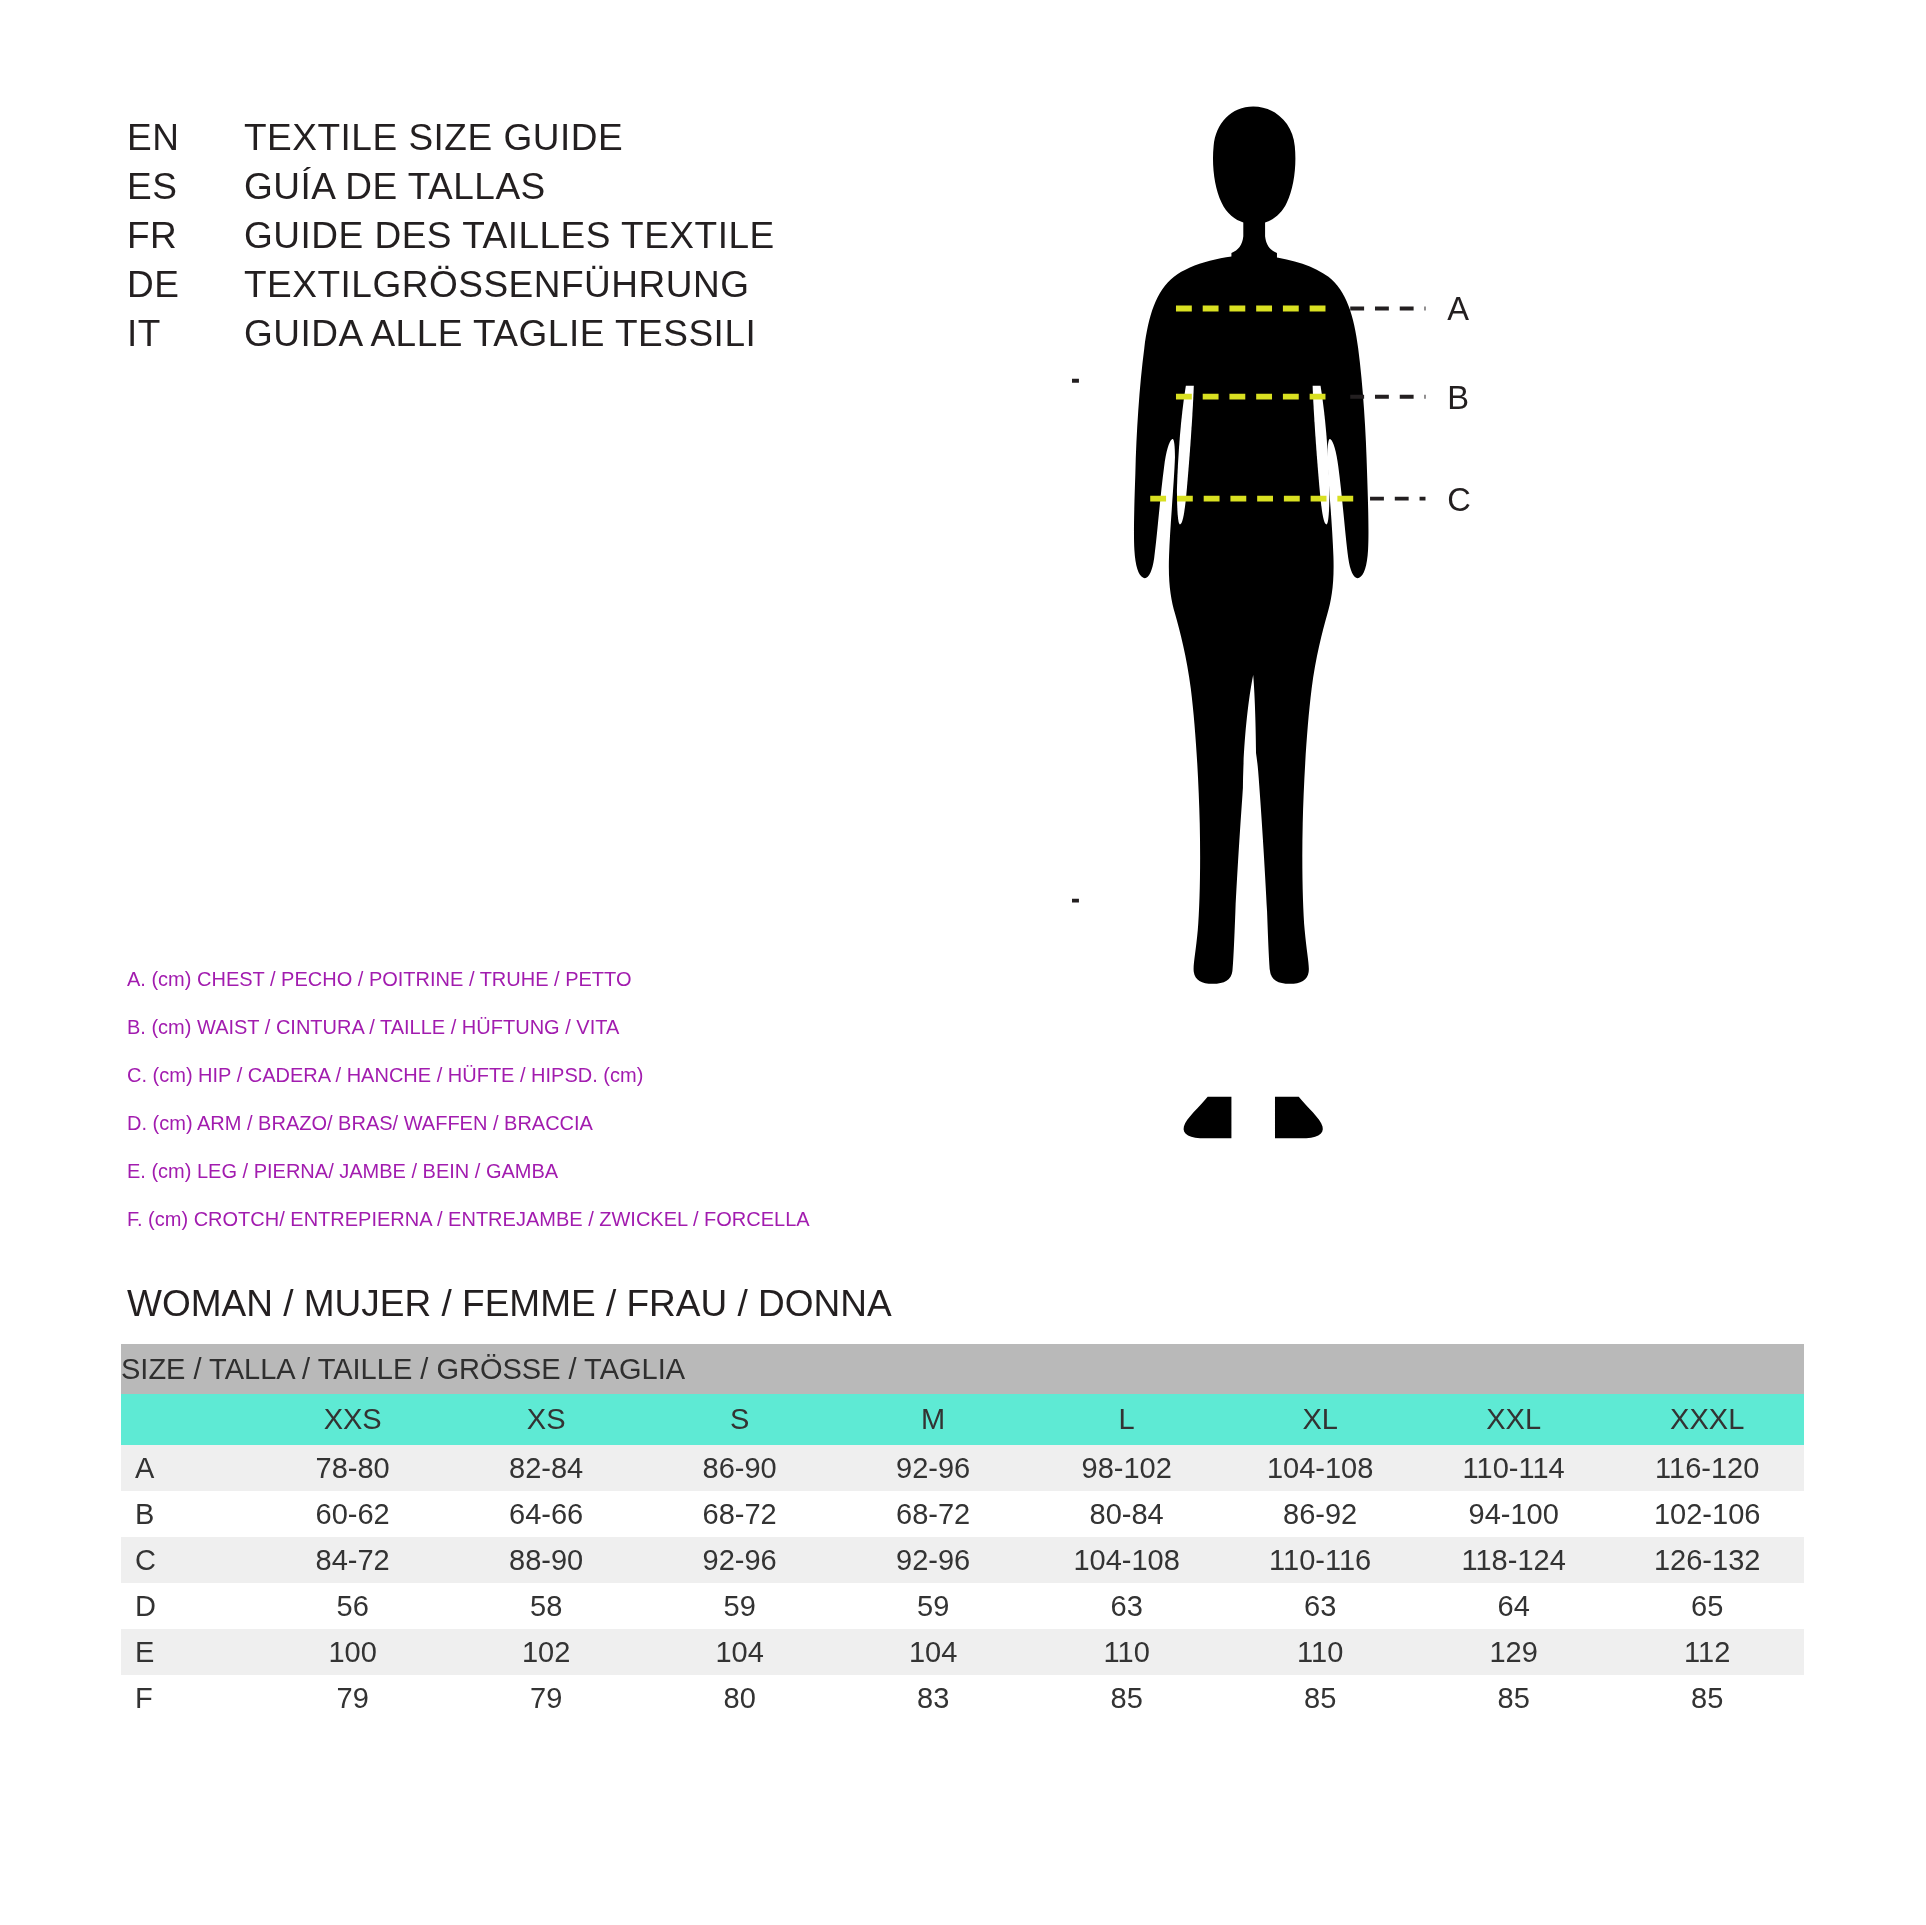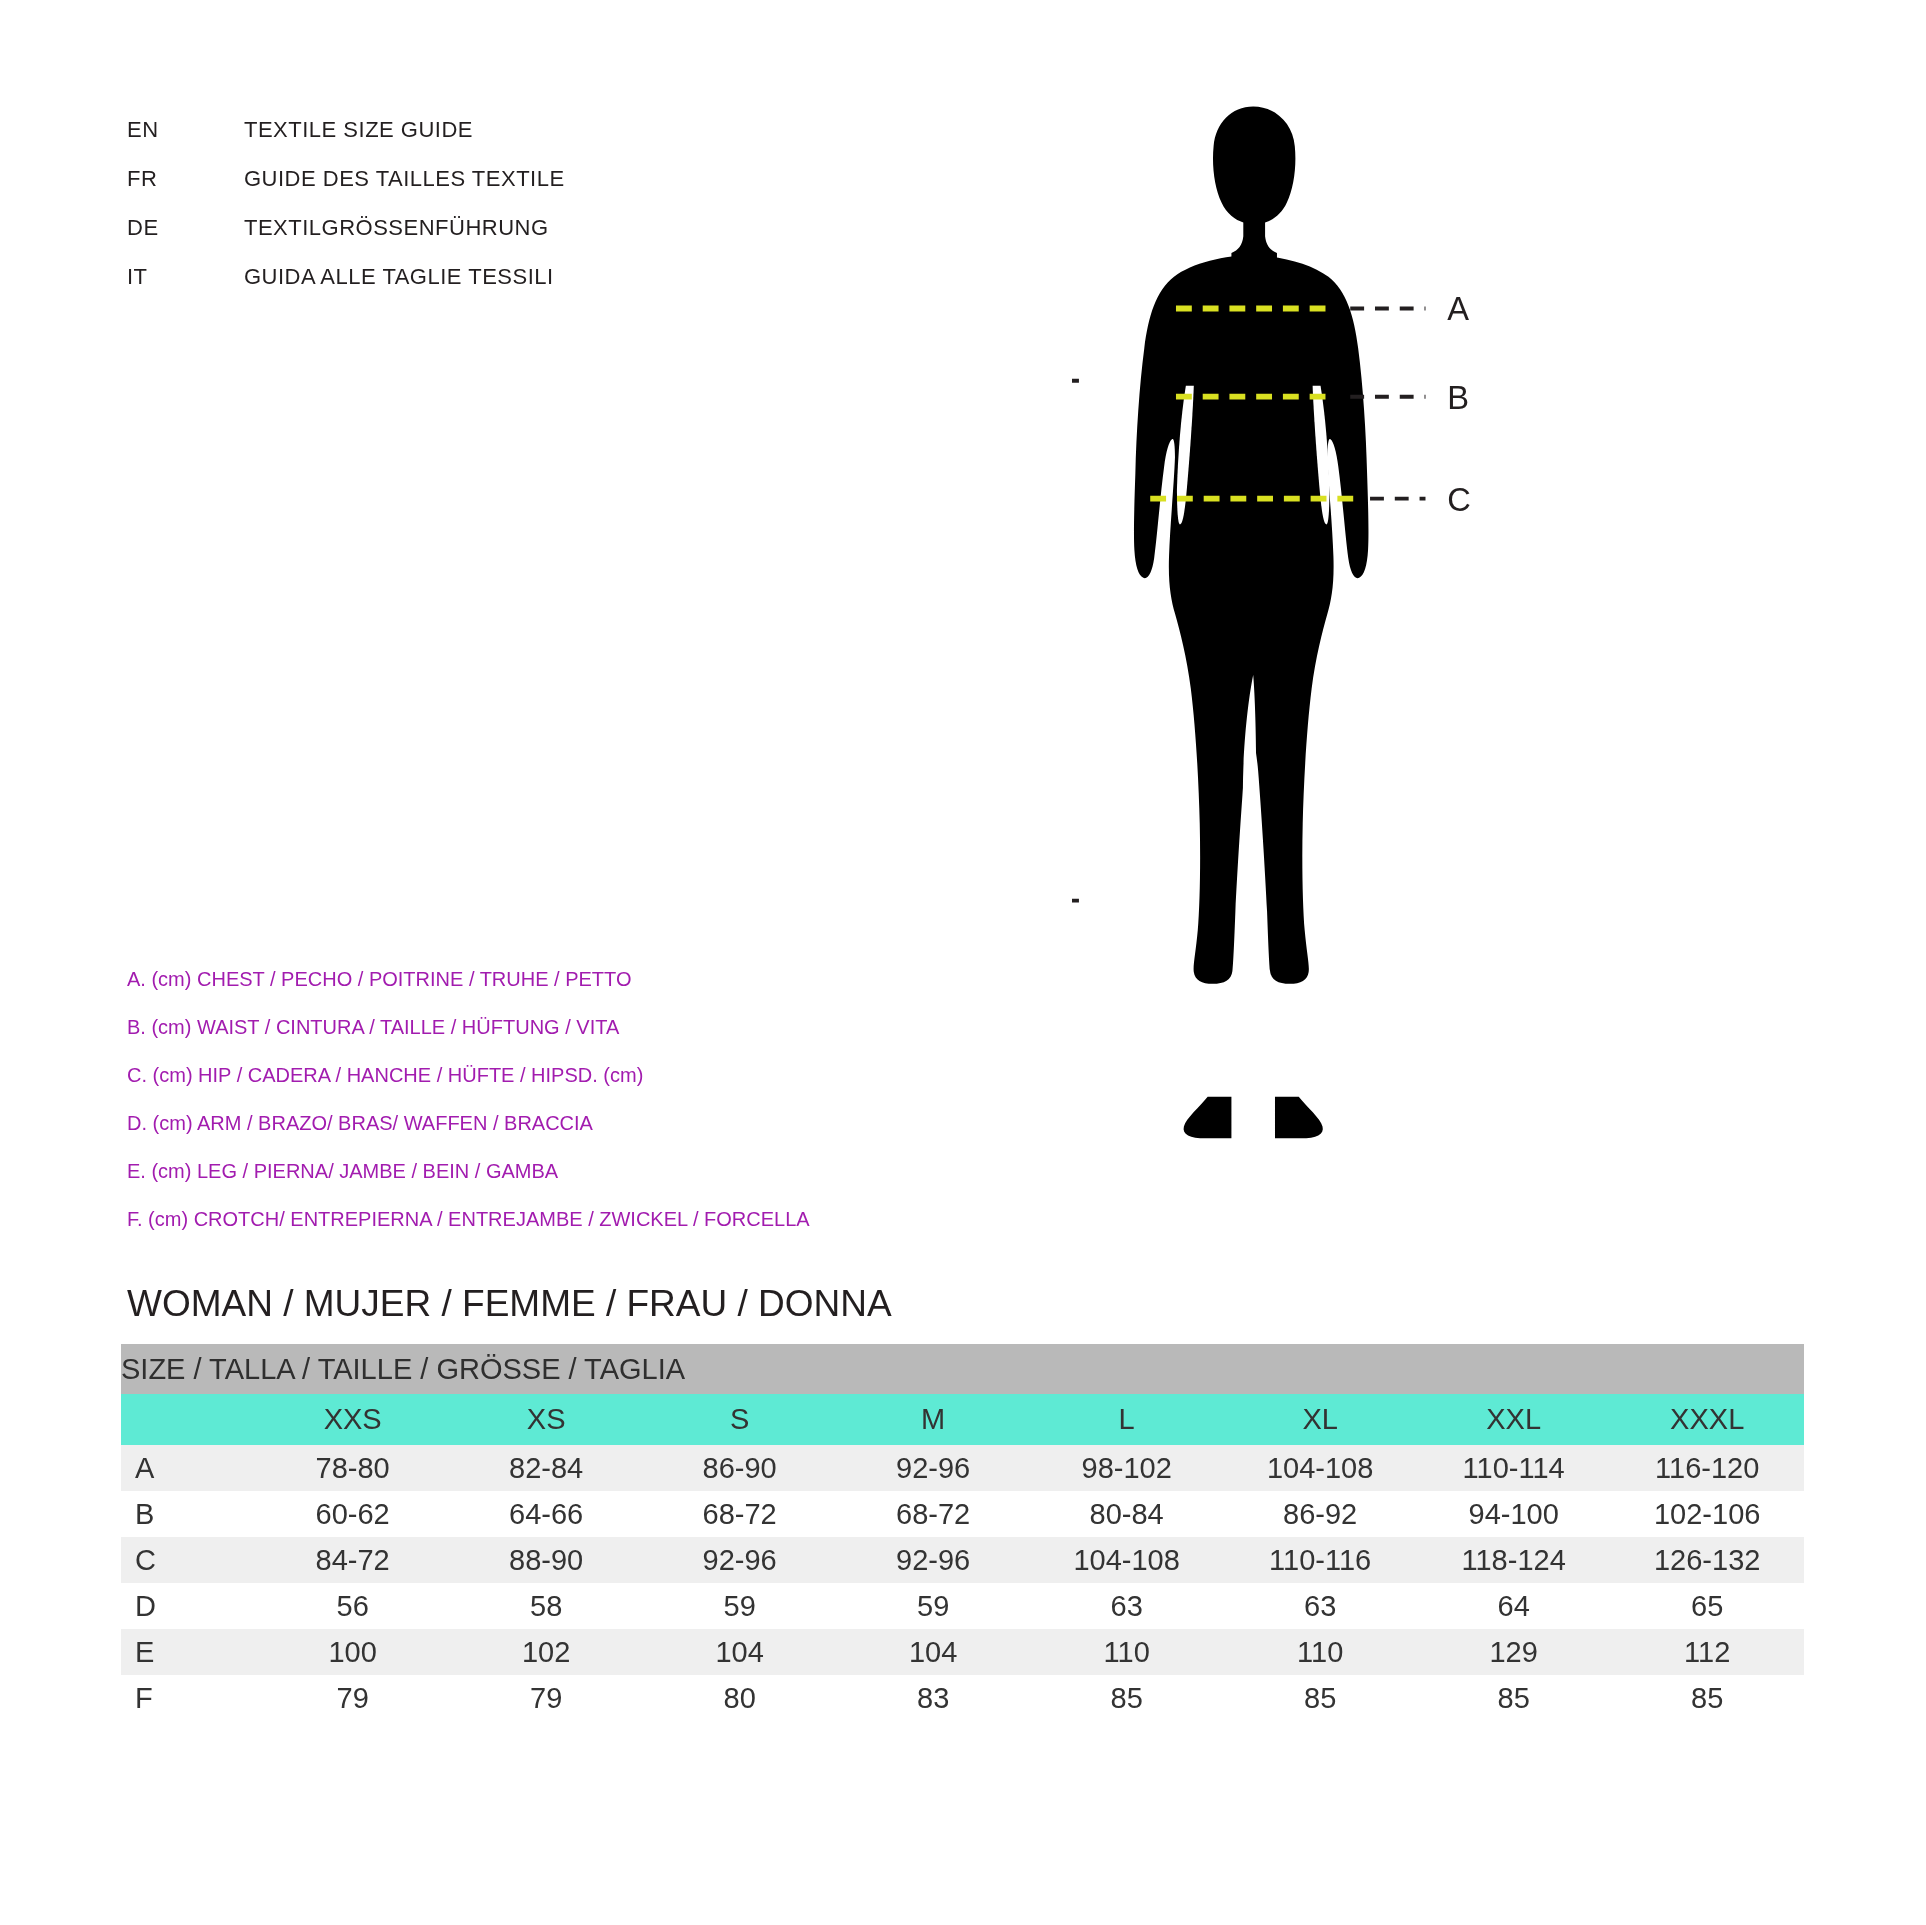--- a/index.html
+++ b/index.html
@@ -20,21 +20,21 @@
   #title-block {
     position: absolute;
     left: 127px;
     top: 117px;
     width: 812px;
   }
   .title-row {
     display: flex;
     align-items: baseline;
     height: 49px;
-    font-size: 22px;
+    font-size: 37px;
     letter-spacing: 0.5px;
     color: #231f20;
   }
   .title-lang {
     width: 117px;
     flex: 0 0 117px;
   }
   .title-text {
     flex: 1 1 auto;
   }
@@ -121,20 +121,24 @@
     fill: #231f20;
   }
 </style>
 </head>
 <body>
 
 <div id="title-block">
   <div class="title-row">
     <span class="title-lang">EN</span>
     <span class="title-text">TEXTILE SIZE GUIDE</span>
+  </div>
+  <div class="title-row">
+    <span class="title-lang">ES</span>
+    <span class="title-text">GUÍA DE TALLAS</span>
   </div>
   <div class="title-row">
     <span class="title-lang">FR</span>
     <span class="title-text">GUIDE DES TAILLES TEXTILE</span>
   </div>
   <div class="title-row">
     <span class="title-lang">DE</span>
     <span class="title-text">TEXTILGRÖSSENFÜHRUNG</span>
   </div>
   <div class="title-row">

